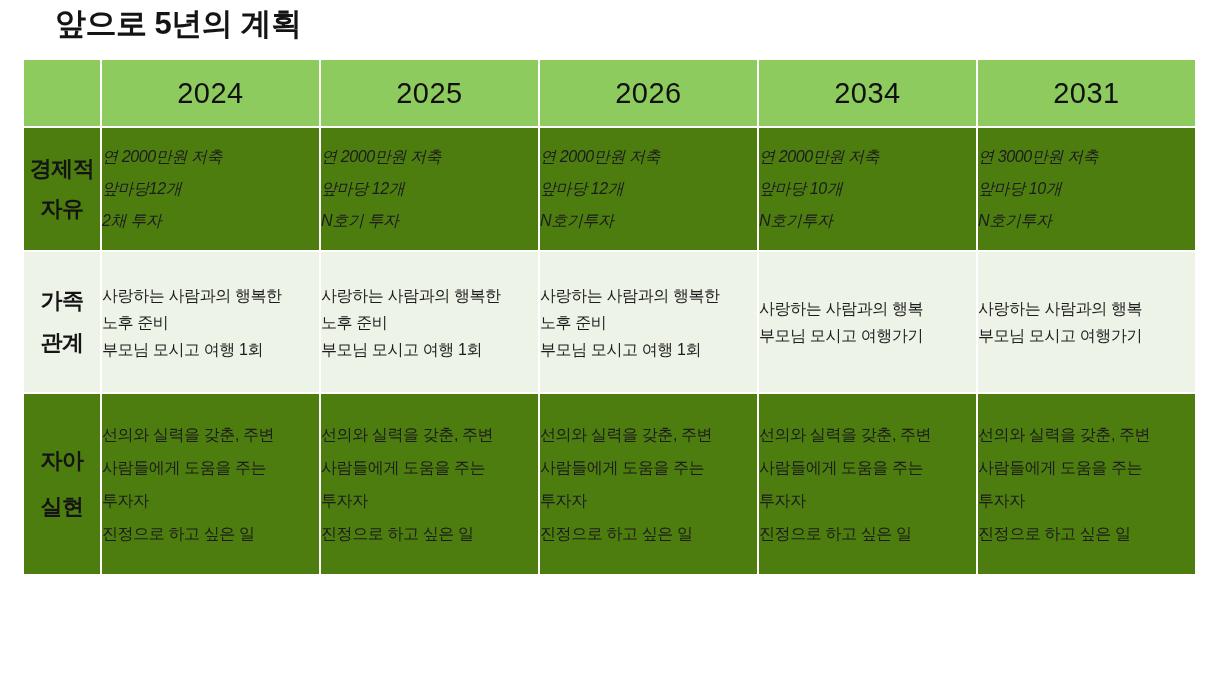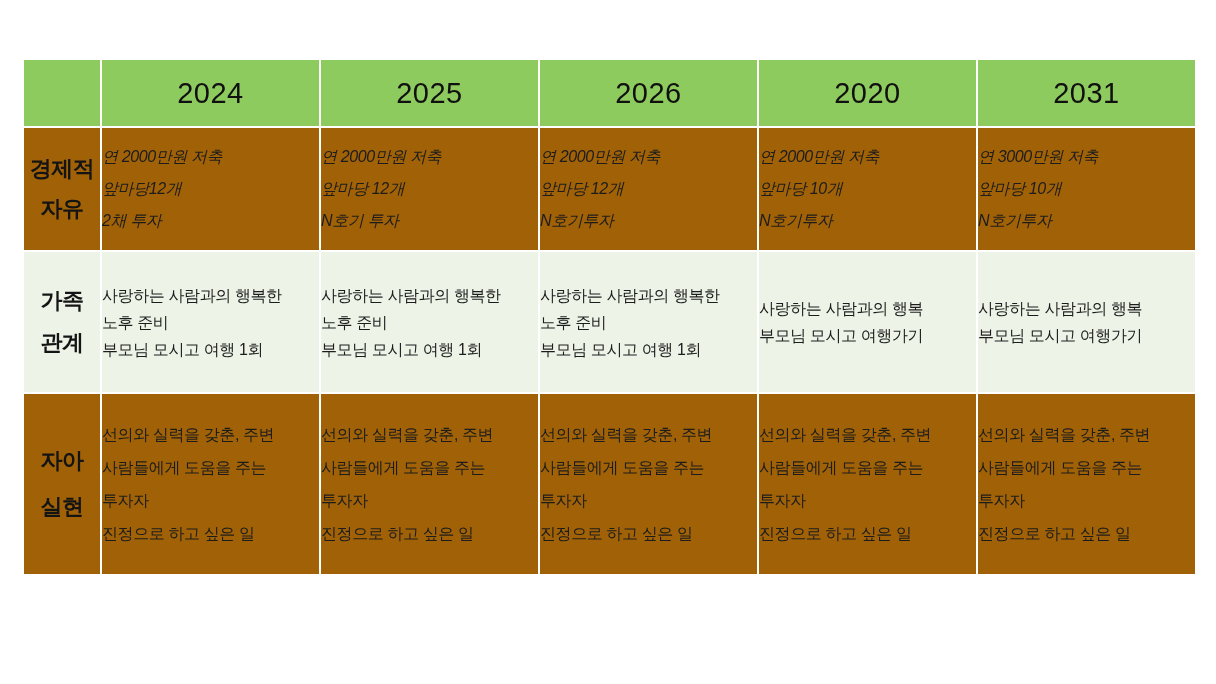--- a/index.html
+++ b/index.html
@@ -85,21 +85,21 @@
 
   .cell-body {
     font-size: 16px;
     line-height: 30px;
     letter-spacing: -0.4px;
     color: #1c1c1c;
     white-space: pre-line;
   }
 
   
-  tr.shade-a td { background: #a16207; }
+  tr.shade-a td { background: #4d7c0f; }
   tr.shade-b td { background: #EDF4E7; }
 
   tr.r-econ td   { height: 122px; }
   tr.r-family td { height: 140px; }
   tr.r-self td   { height: 180px; }
   tr.r-life td   { height: 118px; }
 
   
   tr.align-center .cell-body {
     text-align: left;
@@ -119,38 +119,39 @@
   tr.r-econ .row-label   { line-height: 40px; }
   tr.r-family .row-label { line-height: 42px; }
   tr.r-self .row-label   { line-height: 46px; }
   tr.r-life .row-label   { line-height: 42px; }
 </style>
 </head>
 <body>
 
 <div id="page">
 
+  <div id="slide-title">앞으로 5년의 계획</div>
 
   <table id="plan-table">
     <colgroup>
       <col class="c-label">
       <col class="c-year">
       <col class="c-year">
       <col class="c-year">
       <col class="c-year">
       <col class="c-year">
     </colgroup>
 
     <thead>
       <tr>
         <th class="corner"></th>
         <th>2024</th>
         <th>2025</th>
         <th>2026</th>
-        <th>2020</th>
+        <th>2034</th>
         <th>2031</th>
       </tr>
     </thead>
 
     <tbody>
 
       <tr class="shade-a r-econ align-center">
         <td class="row-label">경제적
 자유</td>
         <td class="cell-body">연 2000만원 저축

